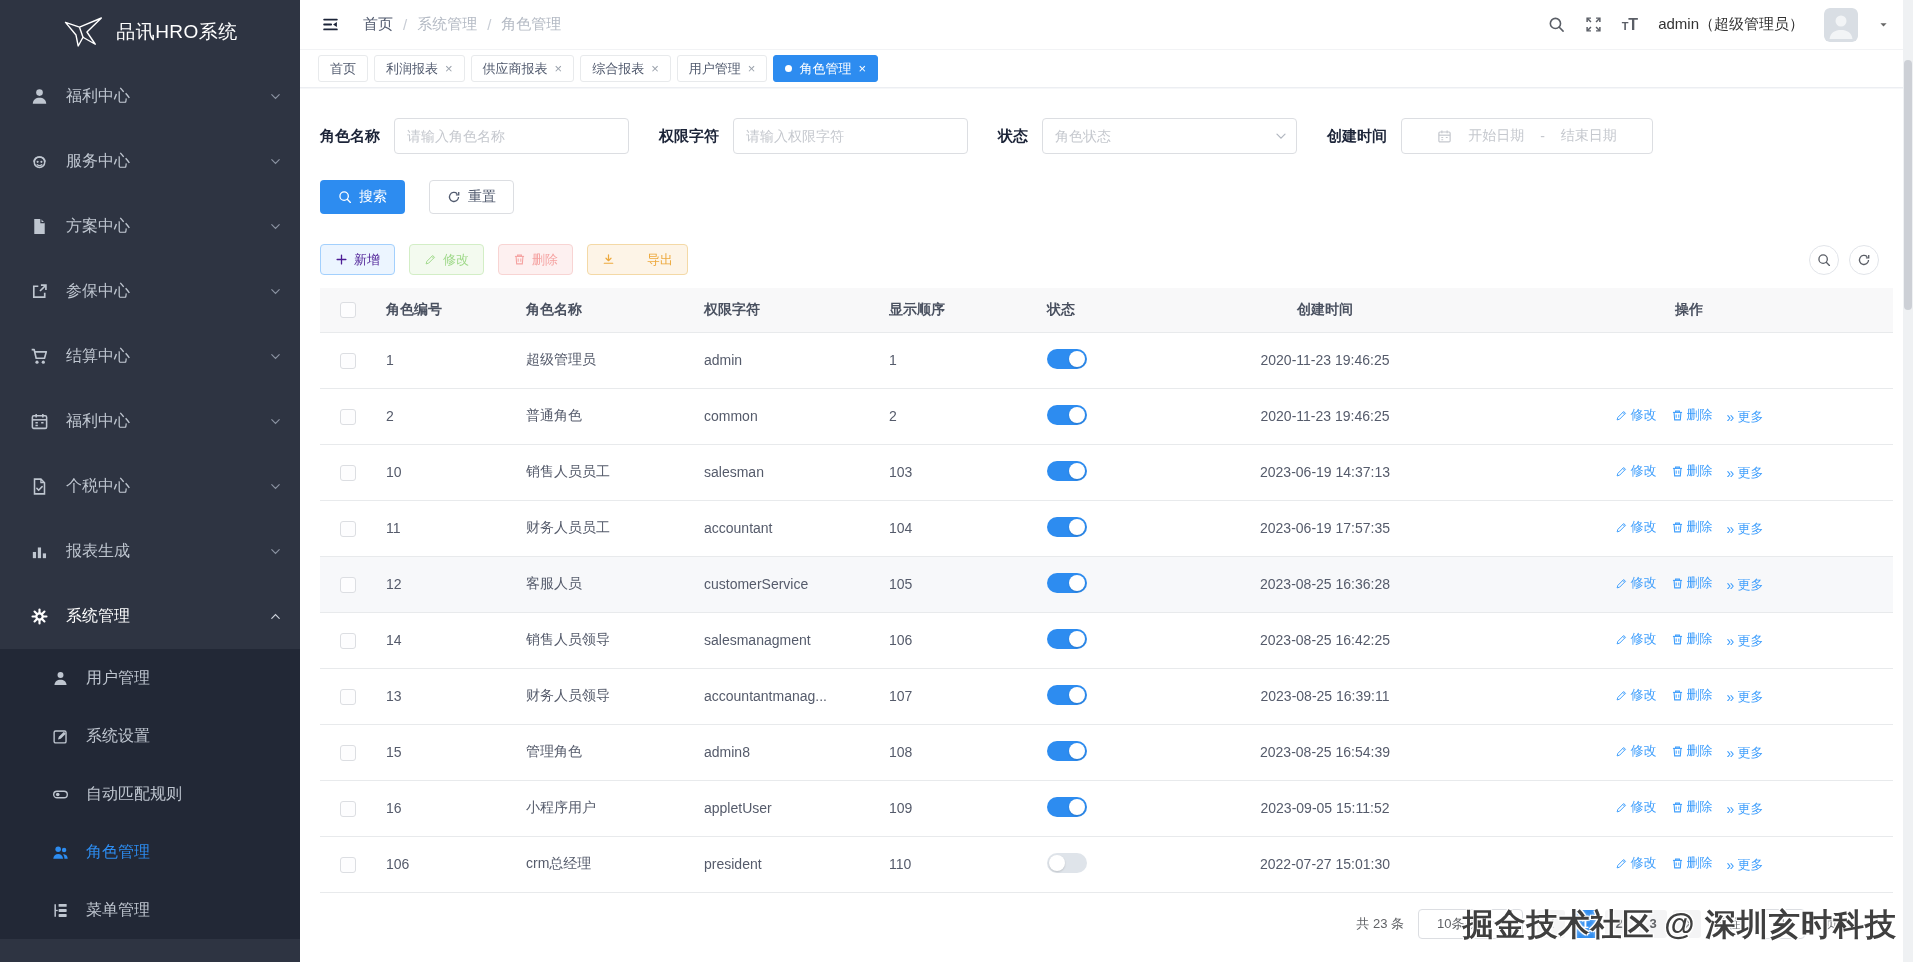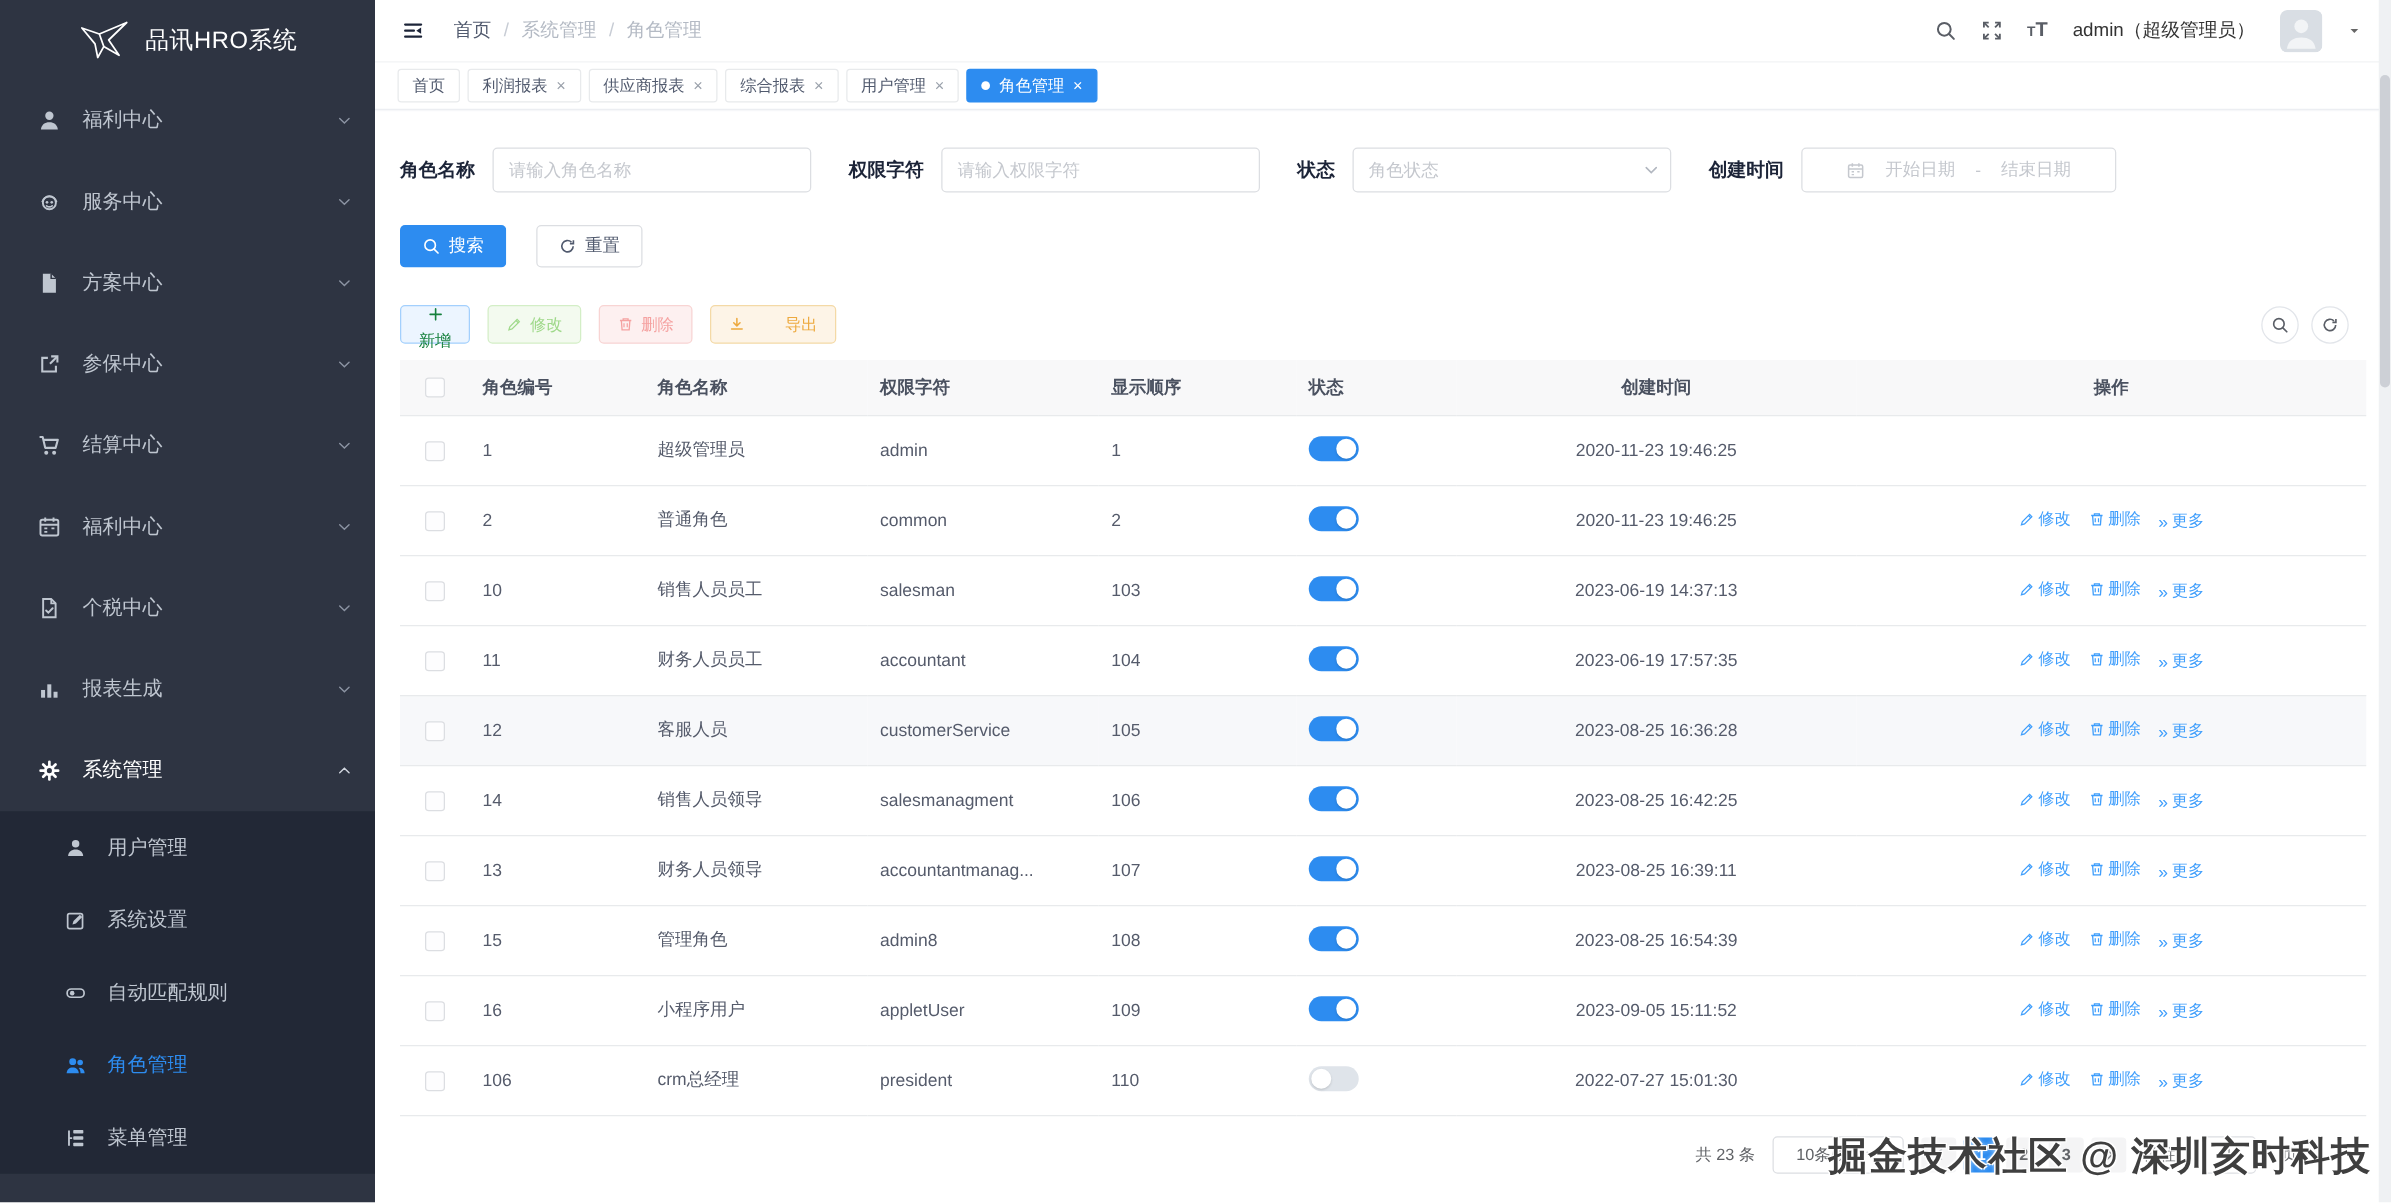--- a/index.html
+++ b/index.html
@@ -43,38 +43,38 @@
   .tab.active { background:var(--accent); border-color:var(--accent); color:#fff; }
   .tab.active .x { color:#fff; }
   .tab .dot { width:7px; height:7px; border-radius:50%; background:#fff; }
 
   .content { flex:1; padding:0 20px; position:relative; }
 
   
   .filter-row { display:flex; align-items:center; margin-top:30px; }
   .f-group { display:flex; align-items:center; margin-right:30px; }
   .f-label { font-size:15px; font-weight:bold; color:#1c2438; margin-right:14px; white-space:nowrap; }
-  .f-input { width:255px; height:36px; border:1px solid #dcdee2; border-radius:4px; padding:0 12px; font-size:14px; color:#515a6e; outline:none; font-family:inherit; }
+  .f-input { width:235px; height:36px; border:1px solid #dcdee2; border-radius:4px; padding:0 12px; font-size:14px; color:#515a6e; outline:none; font-family:inherit; }
   .f-input::placeholder { color:#c5c8ce; }
   .select-wrap { position:relative; width:255px; }
   .select-wrap .f-input { width:100%; padding-right:30px; }
   .select-wrap .chev { position:absolute; right:9px; top:11px; color:#b2b7c0; pointer-events:none; display:flex; }
   .date-range { width:252px; height:36px; border:1px solid #dcdee2; border-radius:4px; display:flex; align-items:center; justify-content:center; gap:16px; font-size:14px; color:#c5c8ce; cursor:pointer; }
   .date-range .cal { display:flex; color:#c5c8ce; }
 
   
   .btn-row { margin-top:26px; display:flex; gap:24px; }
   .btn { height:34px; padding:0 17px; border-radius:4px; font-size:14px; display:inline-flex; align-items:center; gap:7px; border:1px solid transparent; cursor:pointer; font-family:inherit; }
   .btn-primary { background:var(--accent); color:#fff; }
   .btn-plain { background:#fff; border-color:#dcdee2; color:#515a6e; }
 
   
   .toolbar { margin-top:30px; display:flex; gap:14px; align-items:center; }
   .tb-btn { height:31px; padding:0 14px; border-radius:4px; font-size:13px; display:inline-flex; align-items:center; gap:6px; border:1px solid; cursor:pointer; font-family:inherit; }
-  .tb-add    { color:#15803d; background:#ecf5ff; border-color:#a3d0fd;flex-direction:column; }
+  .tb-add    { color:#4c1d95; background:#ecf5ff; border-color:#a3d0fd; }
   .tb-edit   { color:#9fd98a; background:#f3faef; border-color:#d3eec6; }
   .tb-delete { color:#f5a2a1; background:#fdf0f0; border-color:#f8d4d3; }
   .tb-export { color:#eda93e; background:#fdf4e7; border-color:#f4d9a6;gap:32px; }
   .toolbar-right { margin-left:auto; display:flex; gap:10px; margin-right:14px; }
   .circle-btn { width:30px; height:30px; border-radius:50%; background:#fff; border:1px solid #e2e5ea; display:flex; align-items:center; justify-content:center; color:#5a5e66; cursor:pointer; }
 
   
   table { width:100%; border-collapse:collapse; table-layout:fixed; margin-top:13px; }
   thead th { background:#f8f8f9; height:44px; font-size:14px; font-weight:bold; color:#4a5160; text-align:left; padding:0 10px; border-bottom:1px solid #e8eaec; }
   tbody td { height:56px; font-size:14px; color:#555b6b; padding:0 10px; border-bottom:1px solid #e8eaec; background:#fff; }

